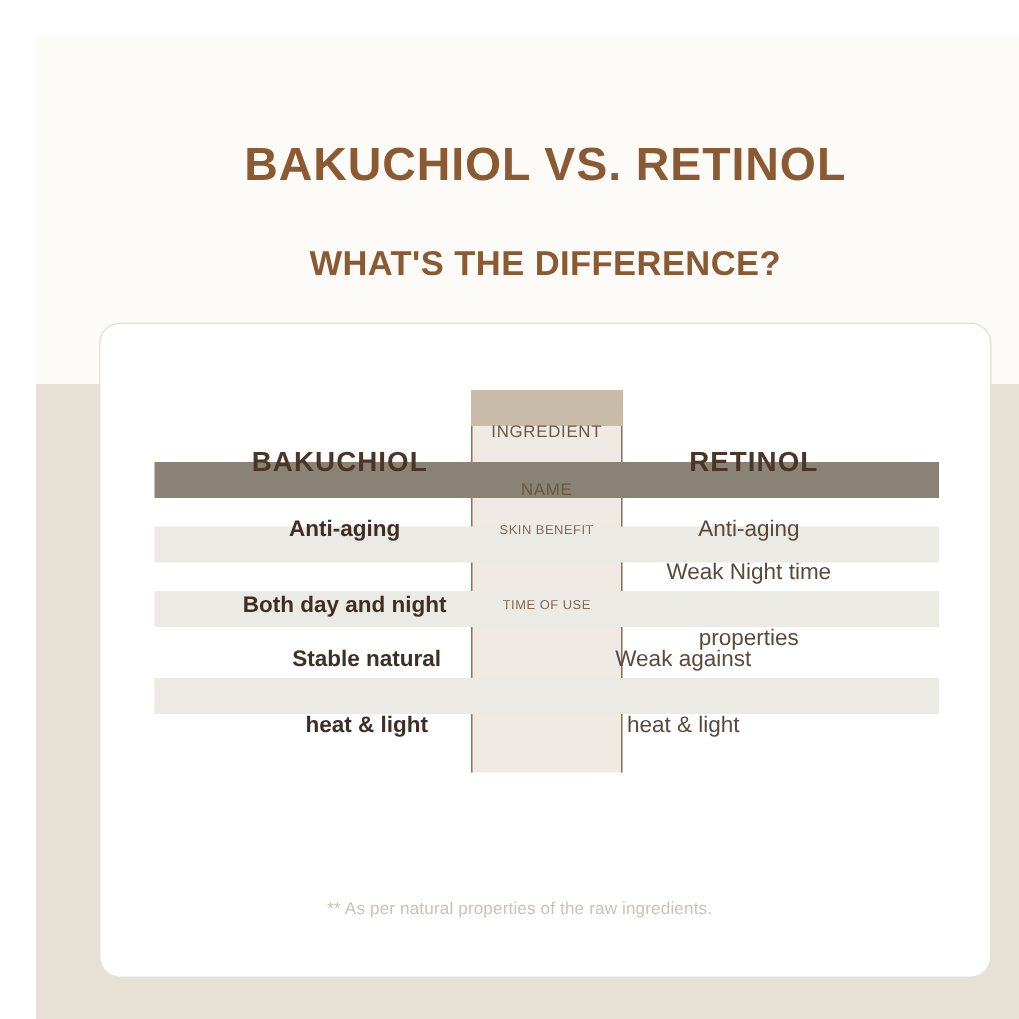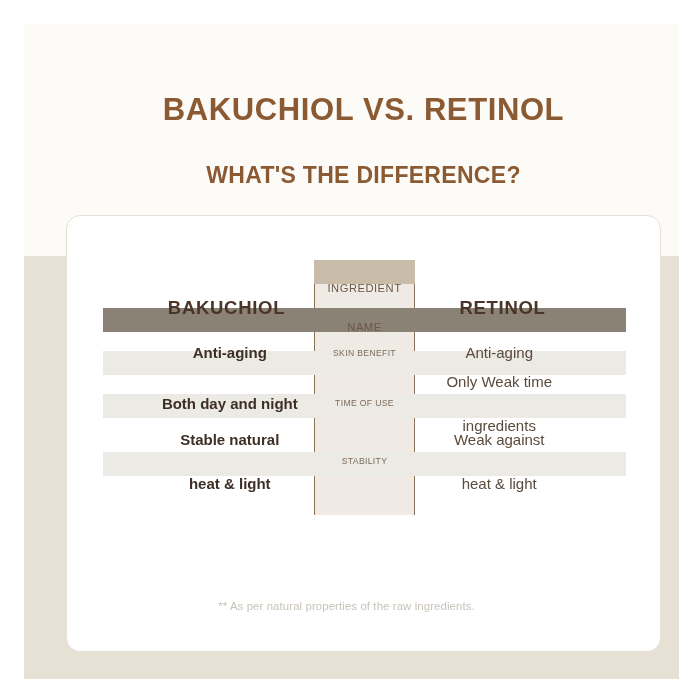--- a/index.html
+++ b/index.html
@@ -213,34 +213,33 @@
           <div class="cell cell-mid">SKIN BENEFIT</div>
           <div class="cell cell-right">Anti-aging</div>
         </div>
 
 
         <div class="row body-row tall">
           <div class="cell cell-left">Both day and night</div>
           <div class="cell cell-mid">TIME OF USE</div>
           <div class="cell cell-right">
             <div>
-              <div>Only Weak time</div>
-              <div>ingredients</div>
+              <div>Weak Night time</div>
+              <div>properties</div>
             </div>
           </div>
         </div>
 
         <div class="row body-row tall">
           <div class="cell cell-left">
             <div>
               <div>Stable natural</div>
               <div>heat &amp; light</div>
             </div>
           </div>
-          <div class="cell cell-mid">STABILITY</div>
           <div class="cell cell-right">
             <div>
               <div>Weak against</div>
               <div>heat &amp; light</div>
             </div>
           </div>
         </div>
 
       </div>
     </div>

